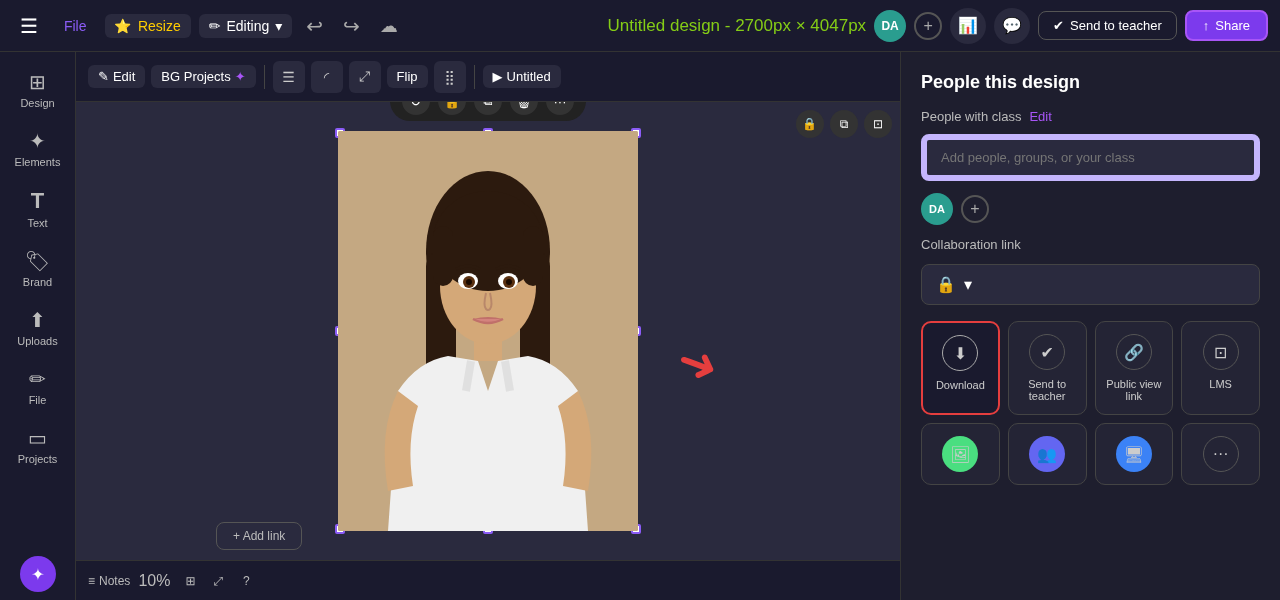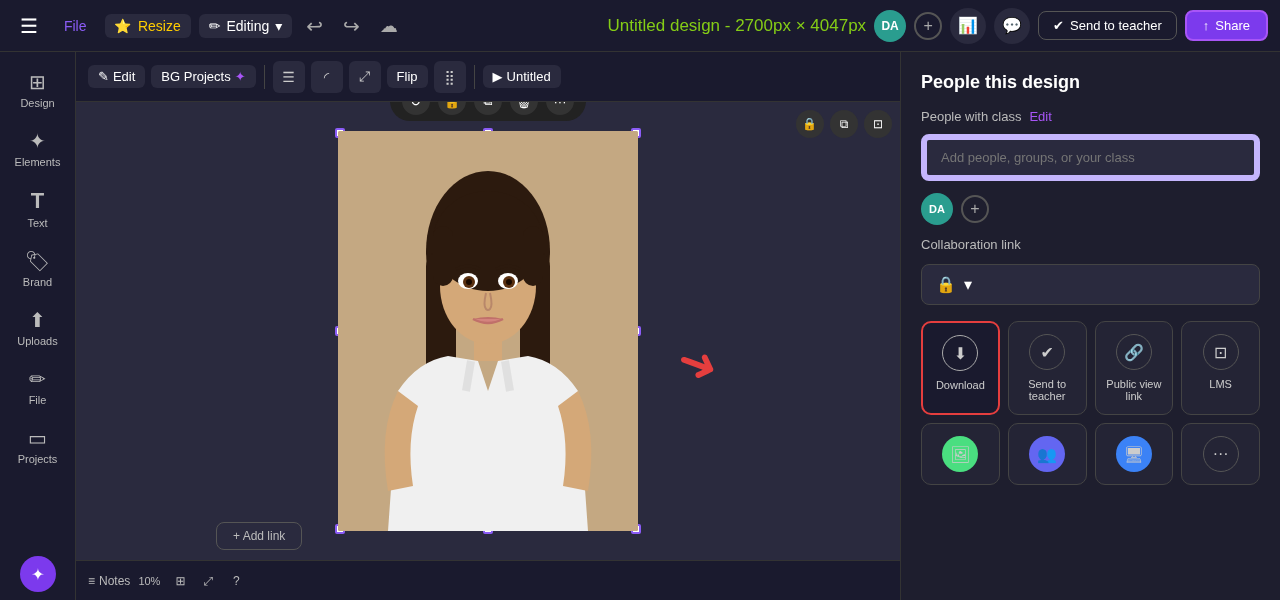--- a/index.html
+++ b/index.html
@@ -156,21 +156,21 @@
       position: absolute; bottom: 0; left: 76px; right: 380px;
       height: 40px; background: #1a1a2e; border-top: 1px solid #333;
       display: flex; align-items: center; padding: 0 12px; gap: 8px;
     }
     .notes-btn {
       display: flex; align-items: center; gap: 4px;
       font-size: 12px; color: #bbb; cursor: pointer;
     }
     .page-info { flex: 1; text-align: center; font-size: 12px; color: #bbb; display: flex; align-items: center; justify-content: center; gap: 8px; }
     .page-slider { width: 120px; }
-    .zoom-info { font-size: 11px; color: #bbb; cursor: pointer; text-align: center; }
+    .zoom-info { font-size: 16px; color: #bbb; cursor: pointer; text-align: center; }
     .view-btns { display: flex; gap: 4px; }
     .view-btn { width: 24px; height: 24px; display: flex; align-items: center; justify-content: center; font-size: 12px; color: #bbb; cursor: pointer; }
 
     
     .share-panel {
       position: absolute; top: 52px; right: 0; width: 380px; bottom: 0;
       background: #1e1e2e; border-left: 1px solid #333;
       overflow-y: auto; padding: 20px;
     }
     .share-title { font-size: 18px; font-weight: 600; color: #fff; margin-bottom: 16px; }

